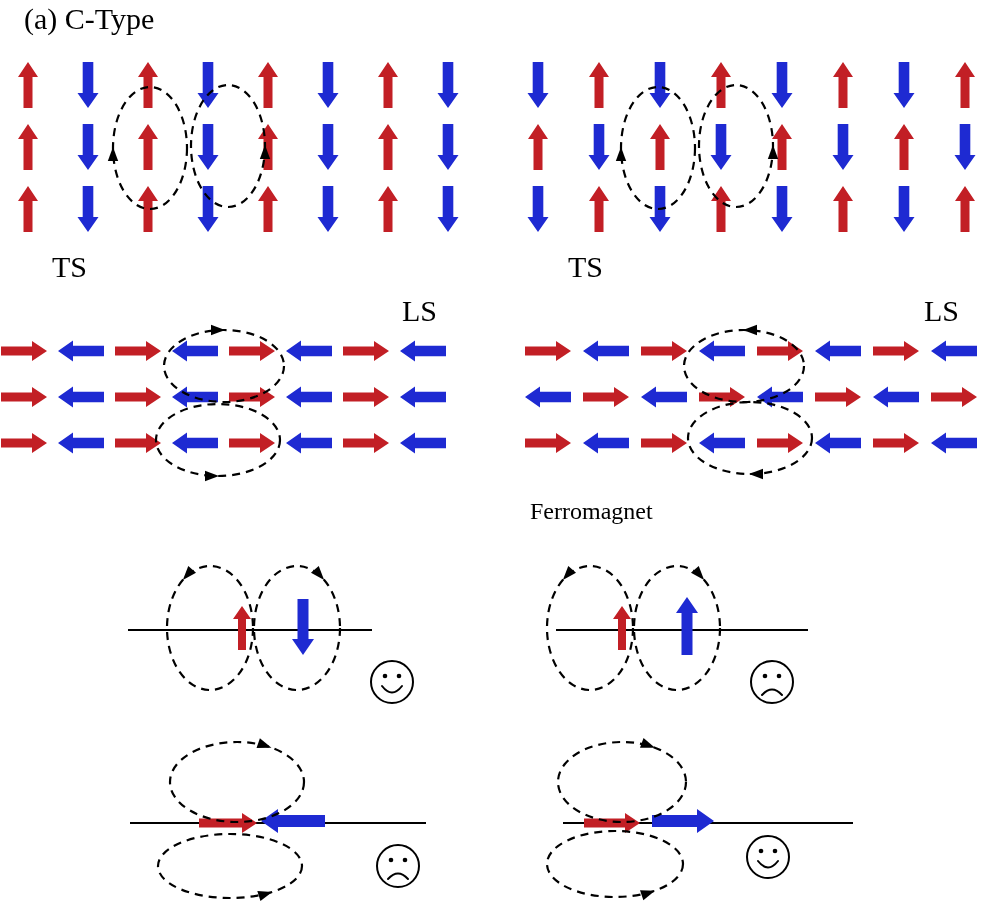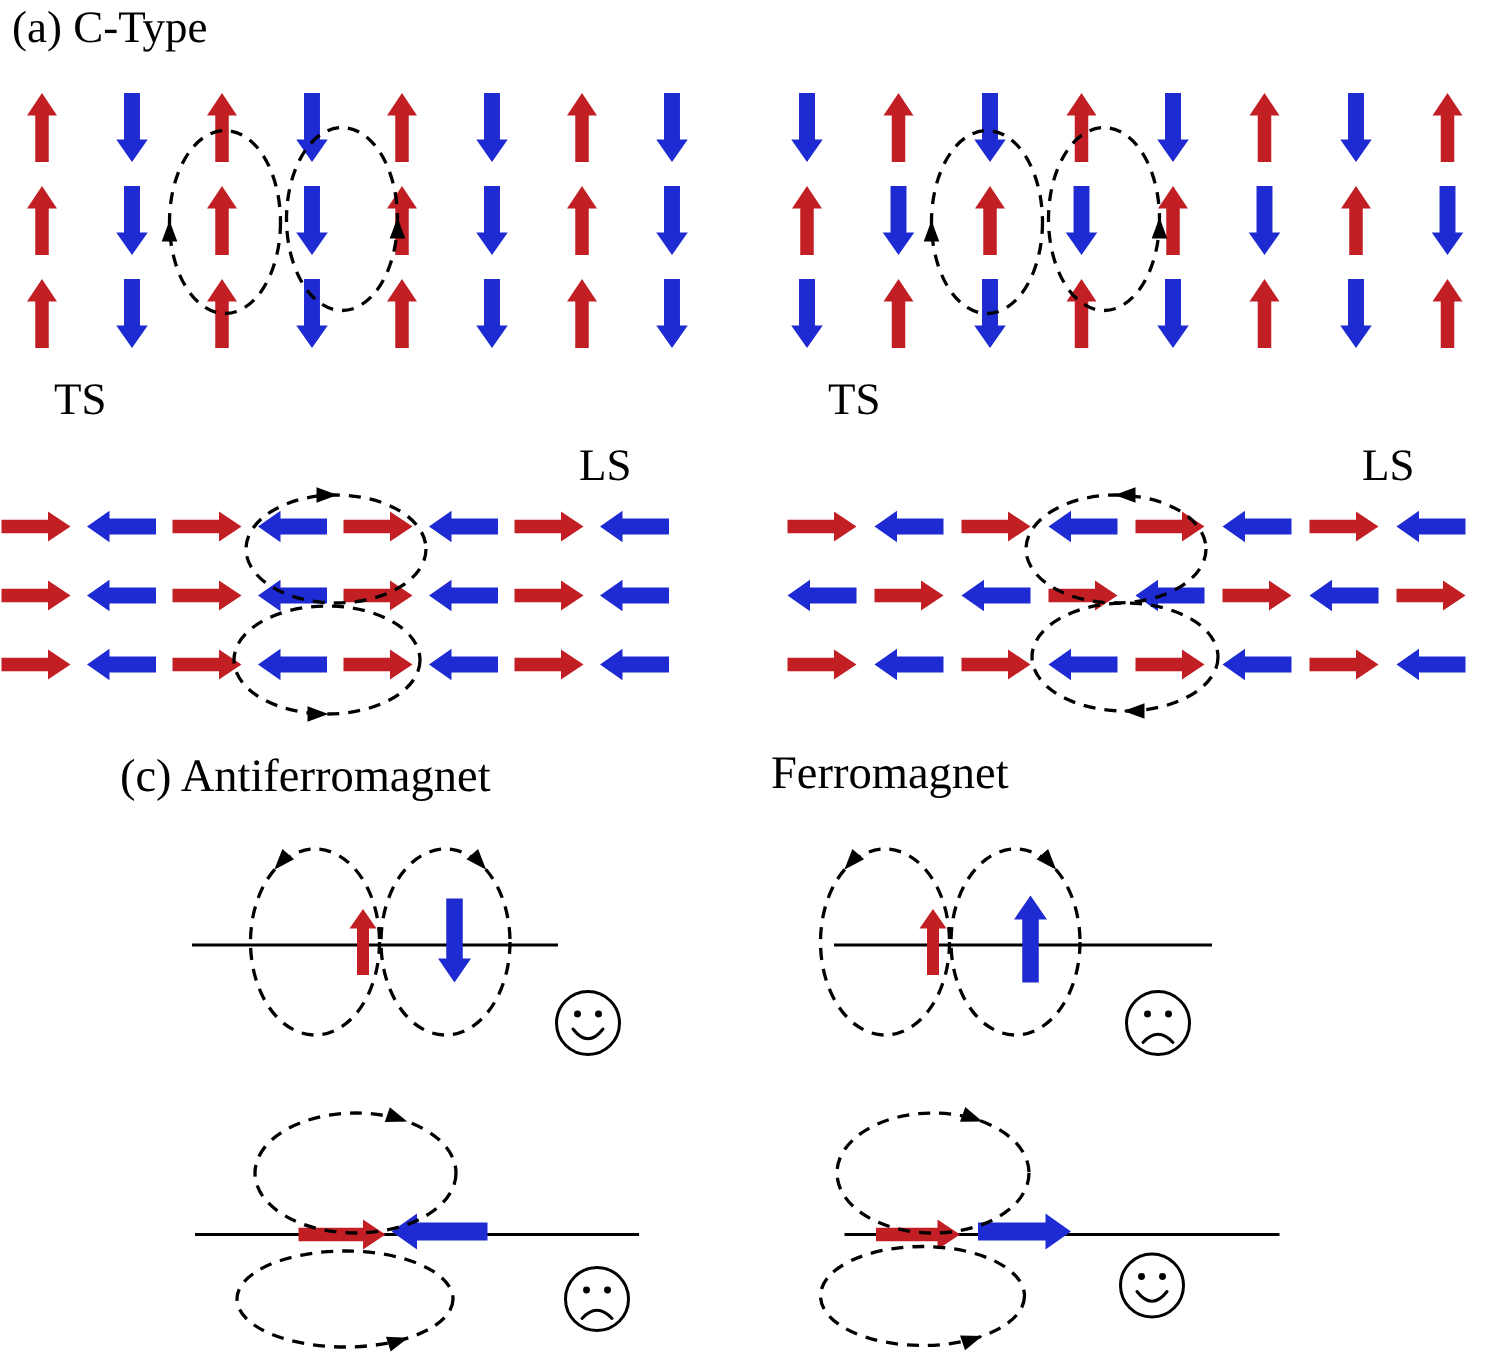--- a/index.html
+++ b/index.html
@@ -1,29 +1,29 @@
 <!DOCTYPE html>
 <html><head>
 <meta charset="utf-8">
 <style>
   html,body{margin:0;padding:0;background:#ffffff;}
   .canvas{
     position:relative;width:1000px;height:903px;background:#ffffff;
     font-family:"Liberation Serif", serif;color:#000;overflow:hidden;
   }
   #diagram{position:absolute;left:0;top:0;}
-  .lbl{position:absolute;font-size:30px;white-space:nowrap;line-height:1.1;}
+  .lbl{position:absolute;font-size:30px;white-space:nowrap;line-height:1.1;margin-left:16px;}
   #lbl-a{left:8px;top:2px;}
   #lbl-b{left:528px;top:2px;}
   #lbl-ts-a{left:36px;top:250px;}
   #lbl-ts-b{left:552px;top:250px;}
   #lbl-ls-a{left:386px;top:294px;}
   #lbl-ls-b{left:908px;top:294px;}
   #lbl-c{left:80px;top:500px;font-size:31px;}
-  #lbl-fm{left:514px;top:498px;font-size:31px;}
+  #lbl-fm{left:514px;top:498px;font-size:24px;}
 </style>
 </head>
 <body>
 
 <div class="canvas">
   <svg id="diagram" width="1000" height="903" viewBox="0 0 1000 903">
       <polygon points="0,-23 10,-8 4.5,-8 4.5,23 -4.5,23 -4.5,-8 -10,-8" fill="#c21f25" transform="translate(28,85) rotate(0)"></polygon>
       <polygon points="0,-23 10.5,-8 5.31,-8 5.31,23 -5.31,23 -5.31,-8 -10.5,-8" fill="#1e2ad2" transform="translate(88,85) rotate(180)"></polygon>
       <polygon points="0,-23 10,-8 4.5,-8 4.5,23 -4.5,23 -4.5,-8 -10,-8" fill="#c21f25" transform="translate(148,85) rotate(0)"></polygon>
       <polygon points="0,-23 10.5,-8 5.31,-8 5.31,23 -5.31,23 -5.31,-8 -10.5,-8" fill="#1e2ad2" transform="translate(208,85) rotate(180)"></polygon>
@@ -179,15 +179,14 @@
       <circle cx="761" cy="851" r="2.3" fill="#000000"></circle>
       <circle cx="775" cy="851" r="2.3" fill="#000000"></circle>
       <path d="M 758 861 Q 768 874 778 861" fill="none" stroke="#000000" stroke-width="2" stroke-linecap="round"></path>
     </svg>
 
   <div class="lbl" id="lbl-a">(a) C-Type</div>
   <div class="lbl" id="lbl-ts-a">TS</div>
   <div class="lbl" id="lbl-ts-b">TS</div>
   <div class="lbl" id="lbl-ls-a">LS</div>
   <div class="lbl" id="lbl-ls-b">LS</div>
-  <div class="lbl" id="lbl-c">(c) Antiferromagnet</div>
   <div class="lbl" id="lbl-fm">Ferromagnet</div>
 </div>
 
 </body></html>

